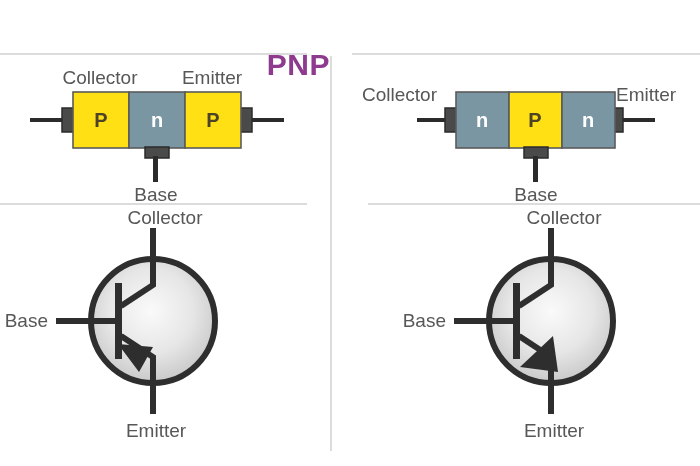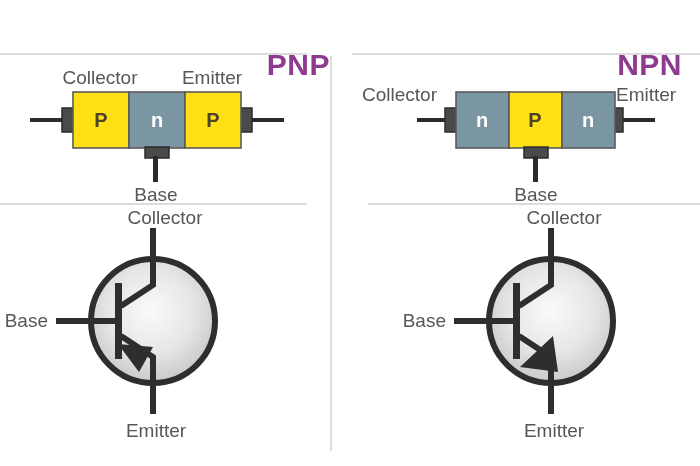--- a/index.html
+++ b/index.html
@@ -78,21 +78,20 @@
   }
   .blk-letter.on-yellow { fill: #4d4326; }
   .blk-letter.on-gray   { fill: #ffffff; }
 </style>
 </head>
 <body>
 
 <div id="page">
 
   <div id="title-pnp" class="title">PNP</div>
-  <div id="title-npn" class="title">NPN</div>
 
   <div id="hdiv-left-top" class="h-divider"></div>
   <div id="hdiv-right-top" class="h-divider"></div>
   <div id="hdiv-left-mid" class="h-divider"></div>
   <div id="hdiv-right-mid" class="h-divider"></div>
   <div id="v-divider"></div>
 
   <div id="panel-pnp-block" class="panel">
     <svg width="330" height="147" viewBox="0 0 330 147" xmlns="http://www.w3.org/2000/svg">
 

